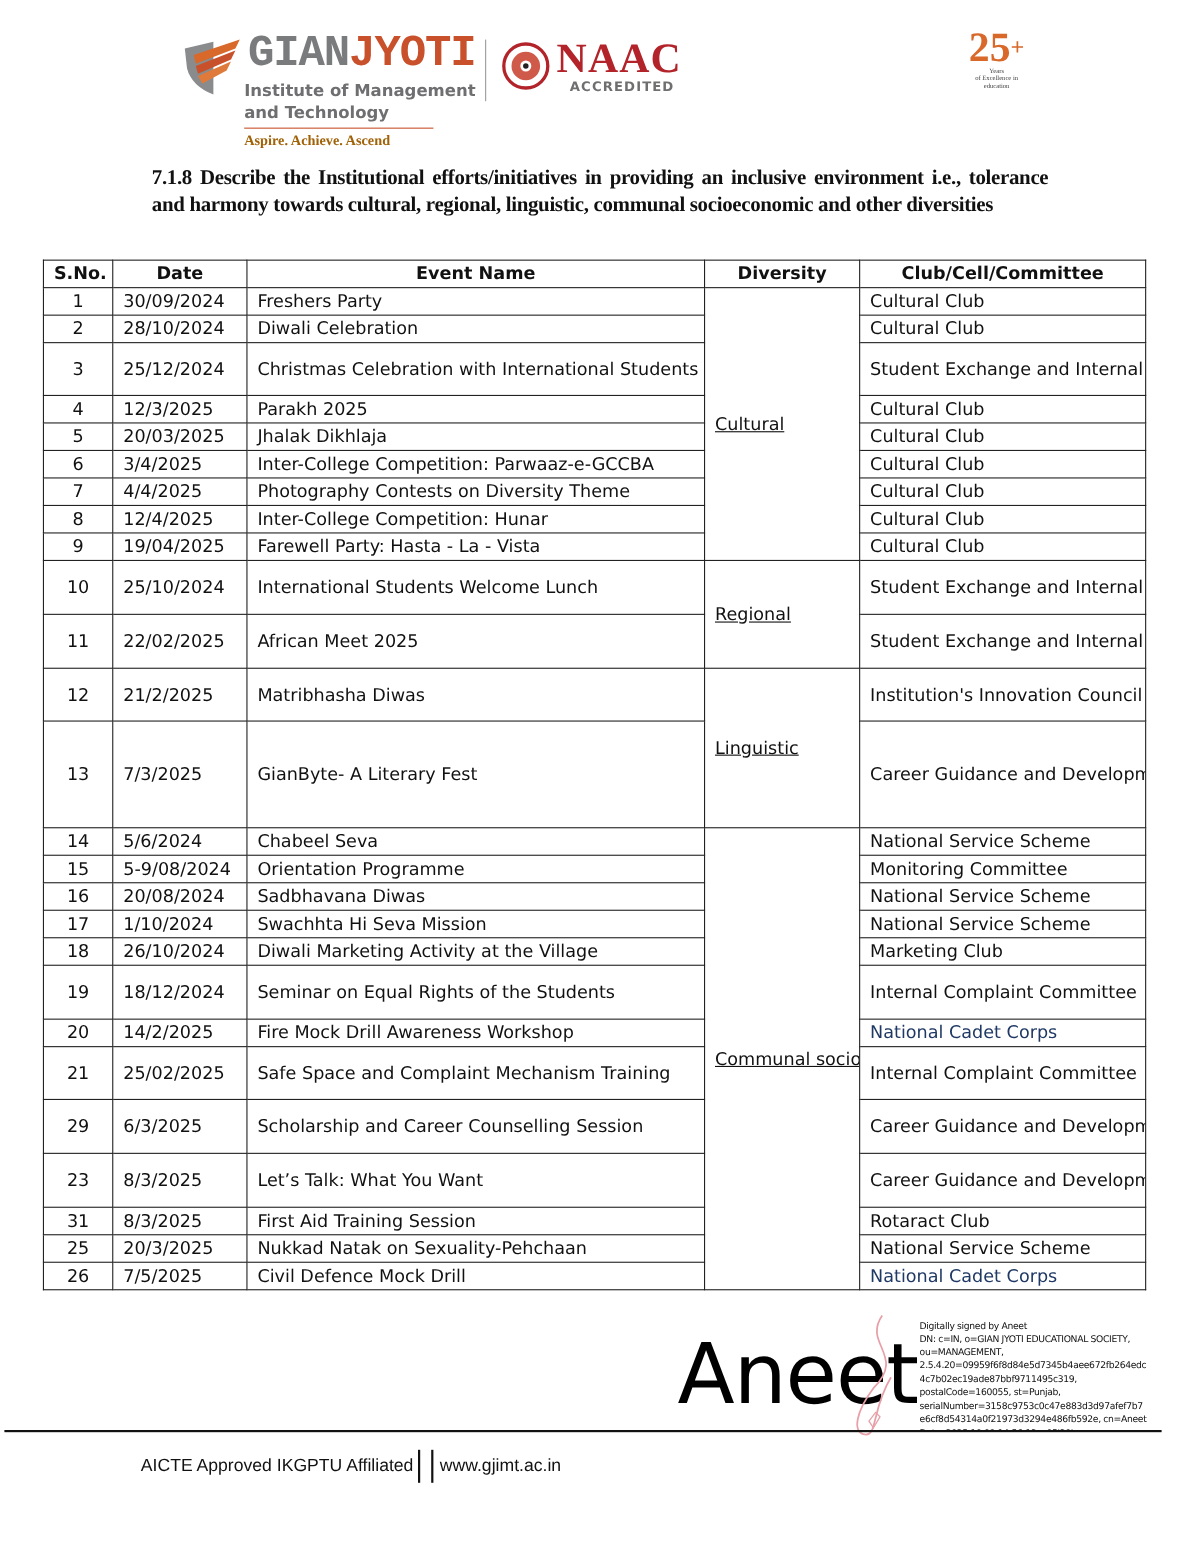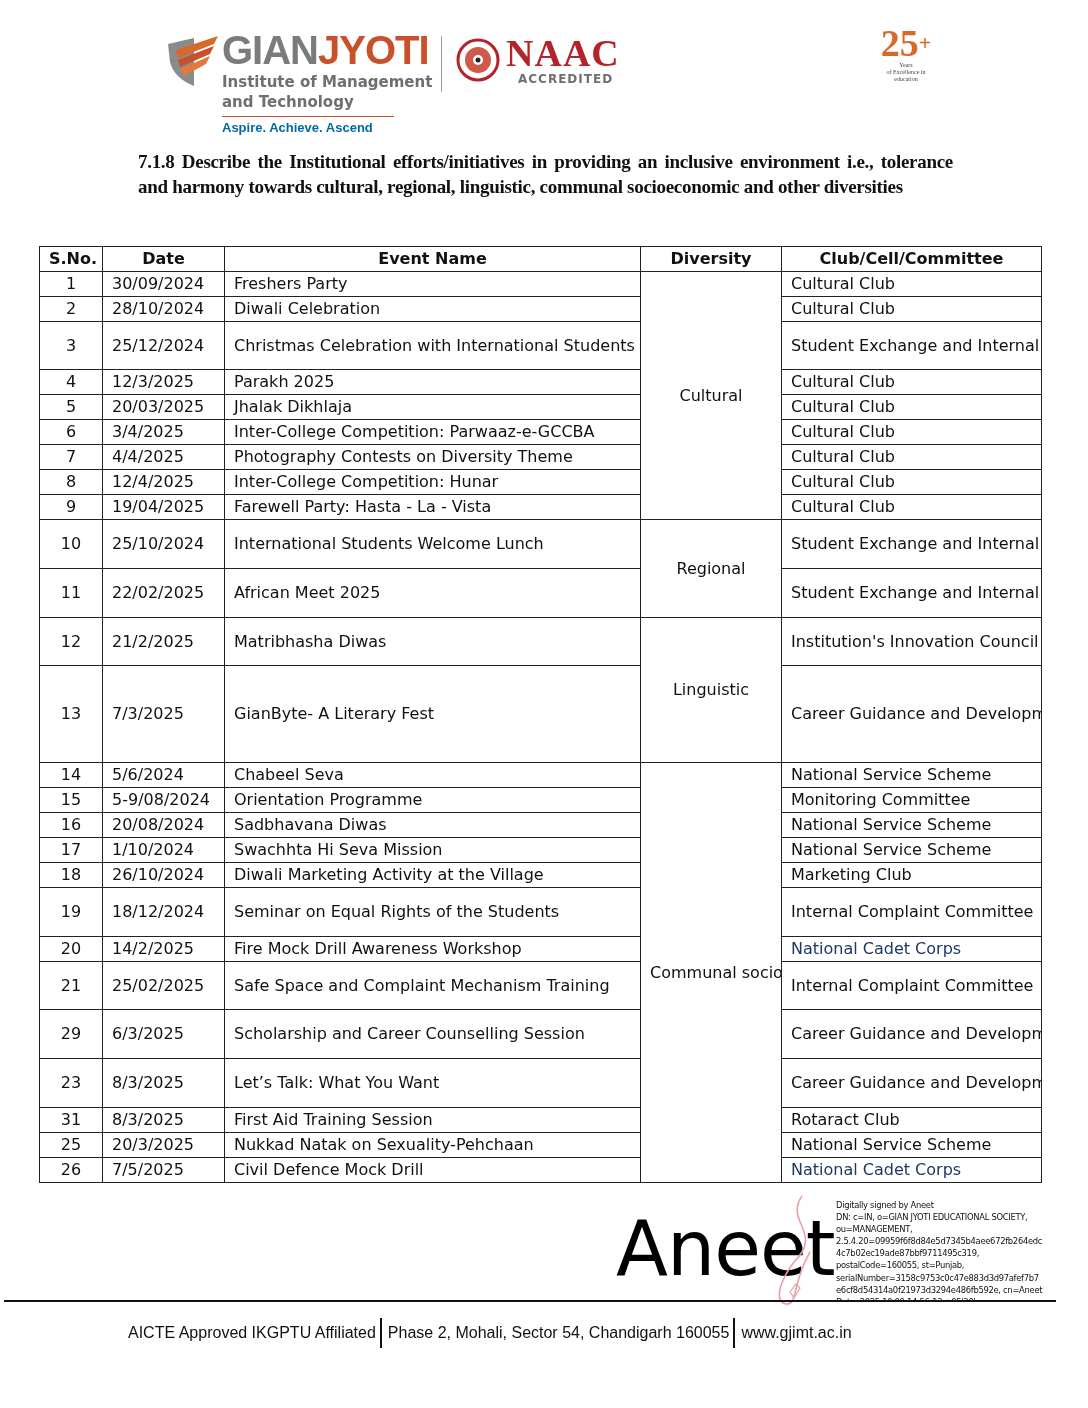--- a/index.html
+++ b/index.html
@@ -2,45 +2,45 @@
 <html><head>
 <meta charset="utf-8">
 <style>
   html, body { margin:0; padding:0; background:#ffffff; }
   body { width:1088px; height:1408px; position:relative; overflow:hidden; font-family:"Liberation Sans", sans-serif; color:#111; }
 
   
   .logo-wrap { position:absolute; left:160px; top:28px; width:470px; height:104px; }
   .shield { position:absolute; left:4px; top:6px; width:58px; height:58px; }
   .brand { position:absolute; left:62px; top:0; }
-  .brand .gian { font-family:Liberation Sans, sans-serif; font-weight:bold; font-size:40px; letter-spacing:-1px; color:#7a7b7d; line-height:44px; }
+  .brand .gian { font-family:Liberation Mono, monospace; font-weight:bold; font-size:40px; letter-spacing:-1px; color:#7a7b7d; line-height:44px;text-align:right; }
   .brand .jyoti { color:#c8502a; }
   .brand .sub { font-family:"DejaVu Sans", sans-serif; font-weight:bold; font-size:15px; color:#6f6f71; line-height:20px; }
   .brand .rule { width:172px; height:1px; background:#c8502a; margin:4px 0 3px 0; }
-  .brand .tag { font-family:Liberation Sans, sans-serif; font-weight:bold; font-size:13px; color:#0369a1; }
+  .brand .tag { font-family:Liberation Serif, serif; font-weight:bold; font-size:13px; color:#a16207; }
   .vsep { position:absolute; left:281px; top:8px; width:1px; height:56px; background:#9a9a9a; }
   .naac-emblem { position:absolute; left:296px; top:10px; width:44px; height:44px; }
   .naac-text { position:absolute; left:346px; top:6px; font-family:"Liberation Serif", serif; font-weight:bold; font-size:38px; color:#b3242a; letter-spacing:1px; line-height:38px; }
   .naac-acc { position:absolute; left:358px; top:44px; font-family:"DejaVu Sans", sans-serif; font-weight:bold; font-size:12px; color:#6f6f71; letter-spacing:1px; }
 
   .badge25 { position:absolute; left:868px; top:24px; width:76px; height:64px; text-align:center; }
   .badge25 .num { font-family:"Liberation Serif", serif; font-weight:bold; font-size:38px; color:#d8692b; line-height:38px; }
   .badge25 .plus { font-size:22px; vertical-align:top; }
   .badge25 .sm { font-family:"Liberation Serif", serif; font-size:6px; color:#444; line-height:7px; }
 
   
   .question { position:absolute; left:138px; top:150px; width:815px; font-family:"Liberation Serif", serif; font-weight:bold; font-size:19px; line-height:24.5px; text-align:justify; letter-spacing:-0.3px; }
 
   
-  table.events { position:absolute; left:39px; top:246px; border-collapse:collapse; table-layout:fixed; width:1002px; font-family:"DejaVu Sans", sans-serif; font-size:16px;padding-left:12px; }
+  table.events { position:absolute; left:39px; top:236px; border-collapse:collapse; table-layout:fixed; width:1002px; font-family:"DejaVu Sans", sans-serif; font-size:16px;padding-left:12px; }
   table.events td, table.events th { border:1.3px solid #222; padding:0 9px; vertical-align:middle; line-height:24px; white-space:nowrap; overflow:hidden; }
   table.events th { font-weight:bold; text-align:center; height:23px; font-size:16px; }
   col.c1 { width:63px; } col.c2 { width:122px; } col.c3 { width:416px; } col.c4 { width:141px; } col.c5 { width:260px; }
   td.sno { text-align:center; padding:0; }
-  td.div { text-align:center; padding:0 4px; white-space:normal; }
+  td.div { text-align:left; padding:0 4px; white-space:normal;text-decoration:underline; }
   td.club { white-space:normal; }
   td.ev { white-space:normal; }
   .navy { color:#1f3864; }
 
   
   .sig-name { position:absolute; left:616px; top:1204px; font-family:"DejaVu Sans", sans-serif; font-size:76px; color:#000; line-height:90px; letter-spacing:-1px; }
   .sig-mark { position:absolute; left:764px; top:1192px; width:80px; height:118px; }
   .sig-details { position:absolute; left:836px; top:1199px; width:222px; font-family:"DejaVu Sans", sans-serif; font-size:8.4px; line-height:12.1px; color:#111; letter-spacing:-0.3px; height:102px; overflow:hidden; }
   .sig-details div { white-space:nowrap; }
 
@@ -280,16 +280,15 @@
     <div>postalCode=160055, st=Punjab,</div>
     <div>serialNumber=3158c9753c0c47e883d3d97afef7b7</div>
     <div>e6cf8d54314a0f21973d3294e486fb592e, cn=Aneet</div>
     <div>Date: 2025.10.09 14:56:13 +05'30'</div>
   </div>
 
 <div class="footer-rule"></div>
 <div class="footer">
   <span>AICTE Approved IKGPTU Affiliated</span>
   <span class="sep"></span>
-  <span>Phase 2, Mohali, Sector 54, Chandigarh 160055</span>
   <span class="sep"></span>
   <span>www.gjimt.ac.in</span>
 </div>
 
 </body></html>

